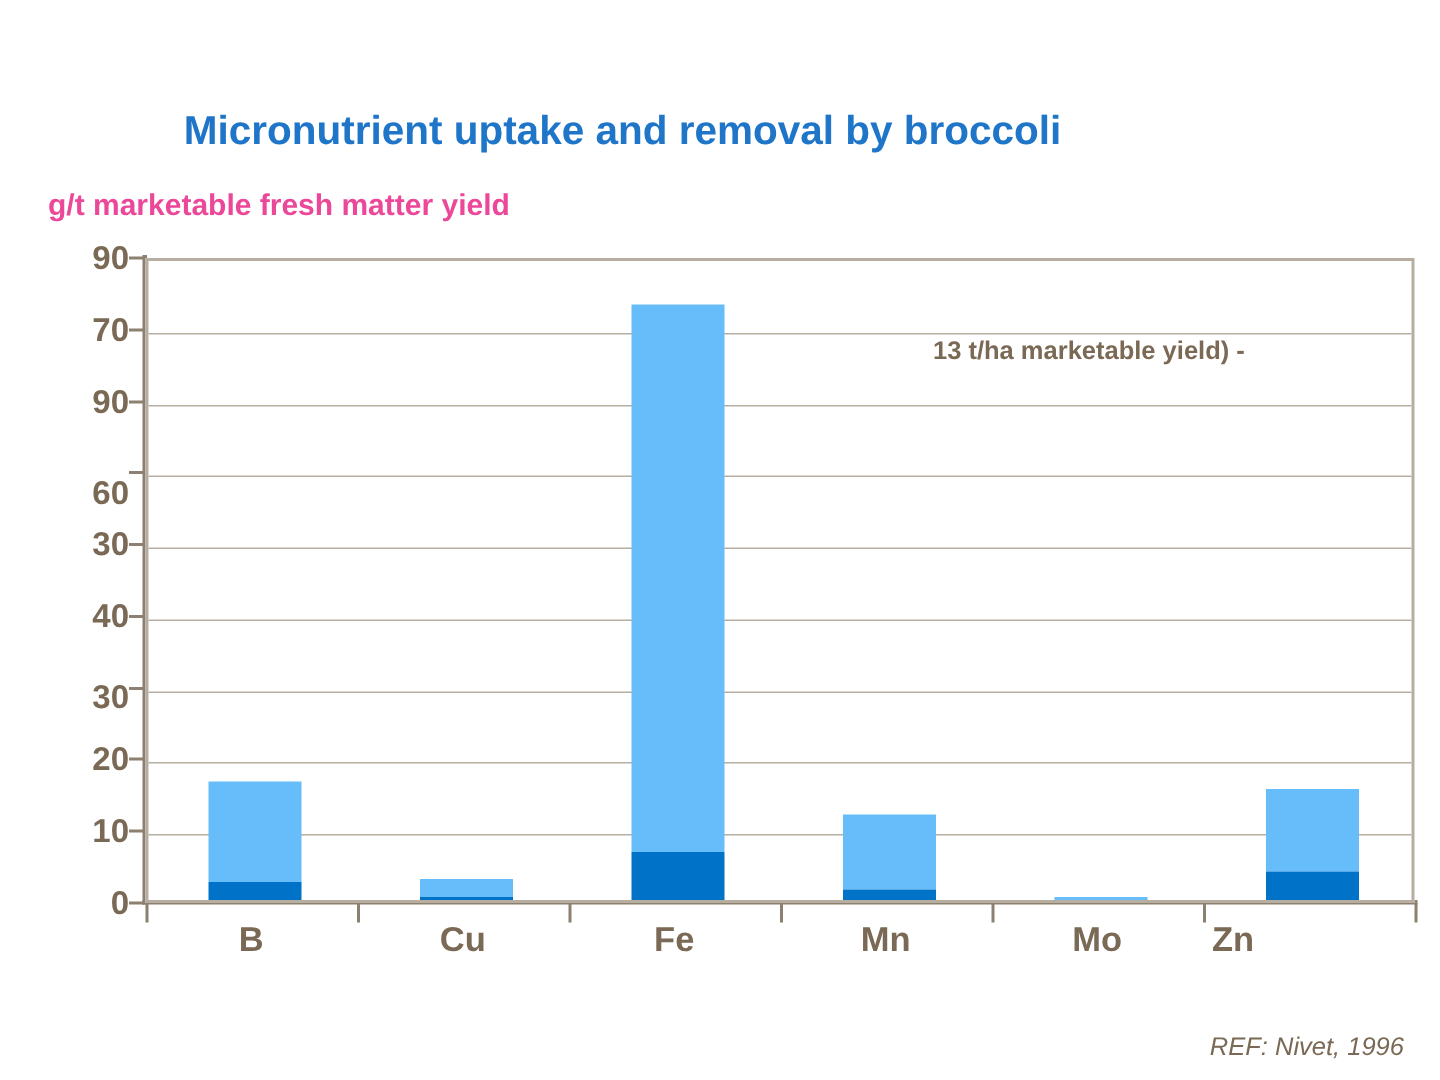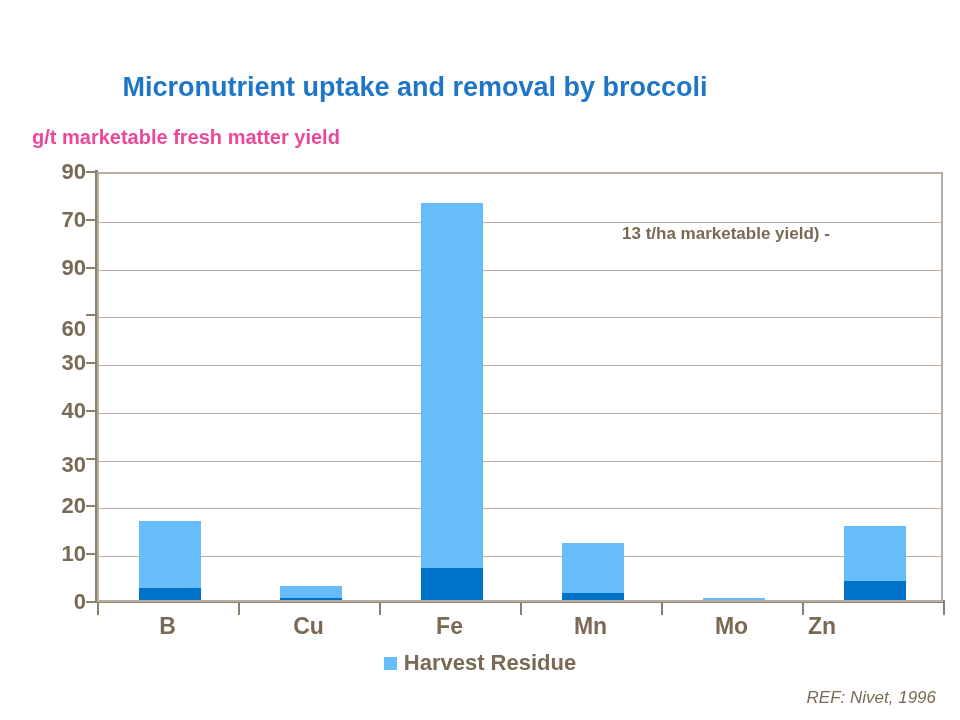--- a/index.html
+++ b/index.html
@@ -276,24 +276,20 @@
     <div class="x-tick" style="left: 943px;"></div>
     <div class="x-label" style="left: 167.5px;">B</div>
     <div class="x-label" style="left: 308.5px;">Cu</div>
     <div class="x-label" style="left: 449.5px;">Fe</div>
     <div class="x-label" style="left: 590.5px;">Mn</div>
     <div class="x-label" style="left: 731.5px;">Mo</div>
     <div class="x-label" style="left: 822px;">Zn</div>
   </div>
 
 <div id="legend">
-    <div class="legend-item">
-      <span class="legend-swatch" style="background: rgb(103, 189, 250);"></span>
-      <span class="legend-label">Harvest Residue</span>
-    </div>
   </div>
 
 <div id="ref-note">REF: Nivet, 1996</div>
 
 <div class="y-tick" style="top: 601px;"></div>
 <div class="y-tick" style="top: 553.222px;"></div>
 <div class="y-tick" style="top: 505.444px;"></div>
 <div class="y-tick" style="top: 457.667px;"></div>
 <div class="y-tick" style="top: 409.889px;"></div>
 <div class="y-tick" style="top: 362.111px;"></div>

